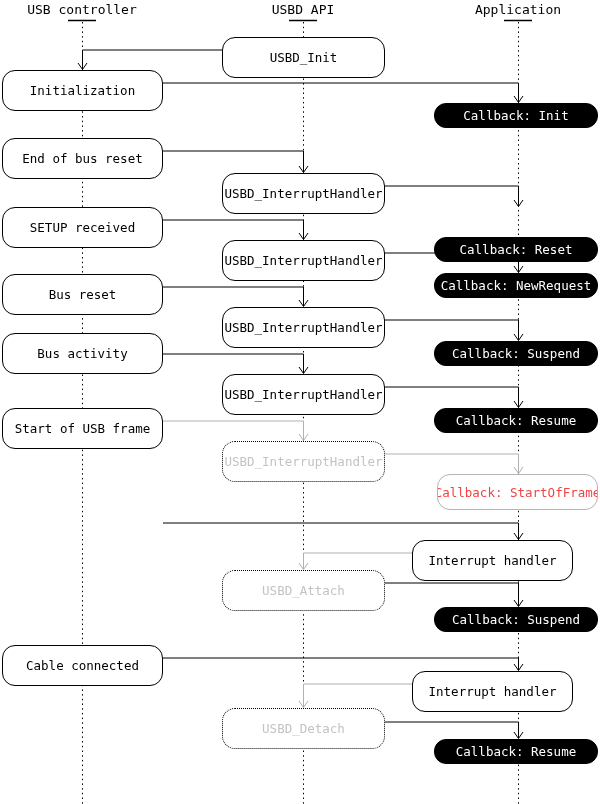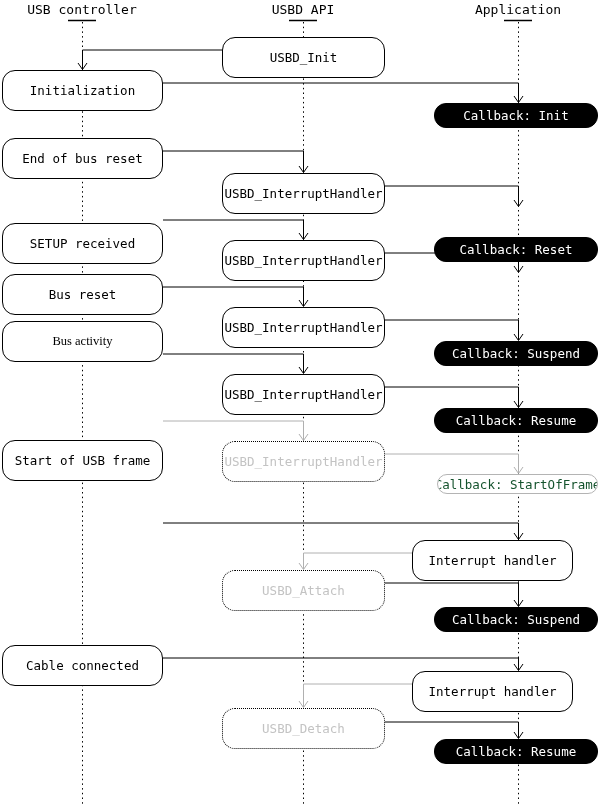--- a/index.html
+++ b/index.html
@@ -16,21 +16,21 @@
         display:flex;align-items:center;justify-content:center;
         white-space:nowrap;overflow:hidden;
         font-size:12.5px;color:#000;background:#fff;
         border:1px solid #000;border-radius:13px;}
   .node.mid{left:222px;width:163px;}
   .node.lft{left:2px;width:161px;}
   .node.rwh{left:412px;width:161px;}
   .node.blk{left:434px;width:164px;height:25px;background:#000;color:#fff;
             border:1px solid #000;border-radius:12px;}
   .node.ghd{border:1px dotted #000;color:#c3c3c3;}
-  .node.ghg{left:437px;width:161px;height:20px;border:1px solid #b4b4b4;color:#14532d;}
+  .node.ghg{left:437px;width:161px;height:36px;border:1px solid #b4b4b4;color:#ef4444;}
 </style>
 </head>
 <body>
 
 <div class="canvas">
 
   <svg class="wires" width="600" height="804" viewBox="0 0 600 804">
 
     <line class="bar" x1="68" y1="20.5" x2="96" y2="20.5"></line>
     <line class="bar" x1="289" y1="20.5" x2="317" y2="20.5"></line>
@@ -119,32 +119,33 @@
   <div class="colhead" style="left:438px;">Application</div>
 
   <div class="node mid" style="top:37px;">USBD_Init</div>
   <div class="node lft" style="top:70px;">Initialization</div>
   <div class="node lft" style="top:138px;">End of bus reset</div>
 
   <div class="node blk" style="top:103px;">Callback: Init</div>
   <div class="node mid" style="top:173px;">USBD_InterruptHandler</div>
   <div class="node blk" style="top:207px;margin-top:30px;">Callback: Reset</div>
 
-  <div class="node lft" style="top:207px;margin-top:16px;">SETUP received</div>
+  <div class="node lft" style="top:207px;">SETUP received</div>
   <div class="node mid" style="top:240px;">USBD_InterruptHandler</div>
+  <div class="node blk" style="top:273px;">Callback: NewRequest</div>
 
   <div class="node lft" style="top:274px;">Bus reset</div>
   <div class="node mid" style="top:307px;">USBD_InterruptHandler</div>
   <div class="node blk" style="top:341px;">Callback: Suspend</div>
 
-  <div class="node lft" style="top:321px;font-family:Liberation Serif, serif;">Bus activity</div>
+  <div class="node lft" style="top:333px;">Bus activity</div>
   <div class="node mid" style="top:374px;">USBD_InterruptHandler</div>
   <div class="node blk" style="top:408px;">Callback: Resume</div>
 
-  <div class="node lft" style="top:408px;margin-top:32px;">Start of USB frame</div>
+  <div class="node lft" style="top:408px;">Start of USB frame</div>
   <div class="node mid ghd" style="top:441px;">USBD_InterruptHandler</div>
   <div class="node ghg" style="top:474px;">Callback: StartOfFrame</div>
 
   <div class="node rwh" style="top:540px;">Interrupt handler</div>
   <div class="node mid ghd" style="top:570px;">USBD_Attach</div>
   <div class="node blk" style="top:607px;">Callback: Suspend</div>
 
   <div class="node lft" style="top:645px;">Cable connected</div>
   <div class="node rwh" style="top:671px;">Interrupt handler</div>
   <div class="node mid ghd" style="top:708px;">USBD_Detach</div>

